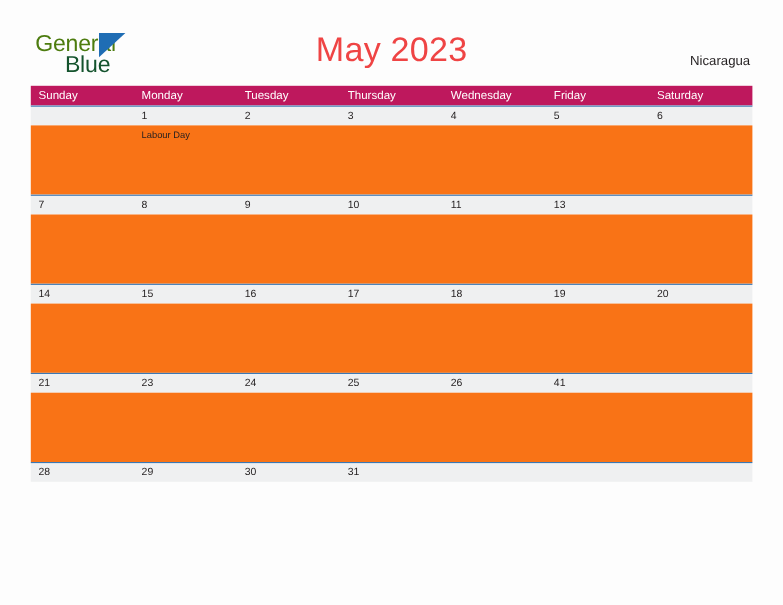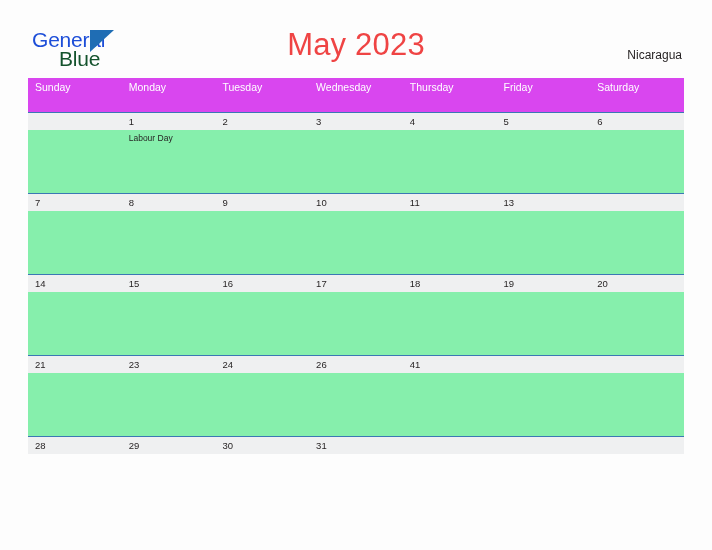--- a/index.html
+++ b/index.html
@@ -41,21 +41,21 @@
     width: 96px;
     height: 44px;
   }
   .logo-general {
     position: absolute;
     left: 0;
     top: 0;
     font-size: 21px;
     line-height: 21px;
     letter-spacing: -0.2px;
-    color: #1d4ed8;
+    color: #4d7c0f;
     font-family: "Liberation Sans", sans-serif;
     white-space: nowrap;
   }
   .logo-blue {
     position: absolute;
     left: 27px;
     top: 19px;
     font-size: 21px;
     line-height: 21px;
     letter-spacing: -0.2px;
@@ -102,22 +102,22 @@
   .calendar {
     position: absolute;
     left: 28px;
     top: 78px;
     width: 656px;
   }
 
   .dow-row {
     display: flex;
     width: 656px;
-    height: 34px;
-    background: #d946ef;
+    height: 18px;
+    background: #be185d;
   }
   .dow-cell {
     flex: 0 0 93.714px;
     width: 93.714px;
     box-sizing: border-box;
     padding-left: 7px;
     color: #ffffff;
     font-size: 10.5px;
     line-height: 18px;
     font-family: "Liberation Sans", sans-serif;
@@ -147,21 +147,21 @@
     color: #231f20;
     font-family: "Liberation Sans", sans-serif;
     white-space: nowrap;
     overflow: hidden;
   }
 
   .week-events {
     display: flex;
     width: 656px;
     height: 63px;
-    background: #86efac;
+    background: #f97316;
   }
   .event-cell {
     flex: 0 0 93.714px;
     width: 93.714px;
     box-sizing: border-box;
     padding: 3px 4px 0 7px;
     font-size: 8.5px;
     line-height: 11px;
     color: #231f20;
     font-family: "Liberation Sans", sans-serif;
@@ -191,22 +191,22 @@
     <div class="country">Nicaragua</div>
 
   </div>
 
   <div class="calendar">
 
     <div class="dow-row">
       <div class="dow-cell">Sunday</div>
       <div class="dow-cell">Monday</div>
       <div class="dow-cell">Tuesday</div>
+      <div class="dow-cell">Thursday</div>
       <div class="dow-cell">Wednesday</div>
-      <div class="dow-cell">Thursday</div>
       <div class="dow-cell">Friday</div>
       <div class="dow-cell">Saturday</div>
     </div>
 
     <div id="weeks-container">
         <div class="week">
           <div class="week-dates">
             <div class="date-cell"></div>
             <div class="date-cell">1</div>
             <div class="date-cell">2</div>
@@ -264,20 +264,21 @@
             <div class="event-cell"></div>
             <div class="event-cell"></div>
             <div class="event-cell"></div>
           </div>
         </div>
         <div class="week">
           <div class="week-dates">
             <div class="date-cell">21</div>
             <div class="date-cell">23</div>
             <div class="date-cell">24</div>
+            <div class="date-cell">25</div>
             <div class="date-cell">26</div>
             <div class="date-cell">41</div>
           </div>
           <div class="week-events">
             <div class="event-cell"></div>
             <div class="event-cell"></div>
             <div class="event-cell"></div>
             <div class="event-cell"></div>
             <div class="event-cell"></div>
             <div class="event-cell"></div>

